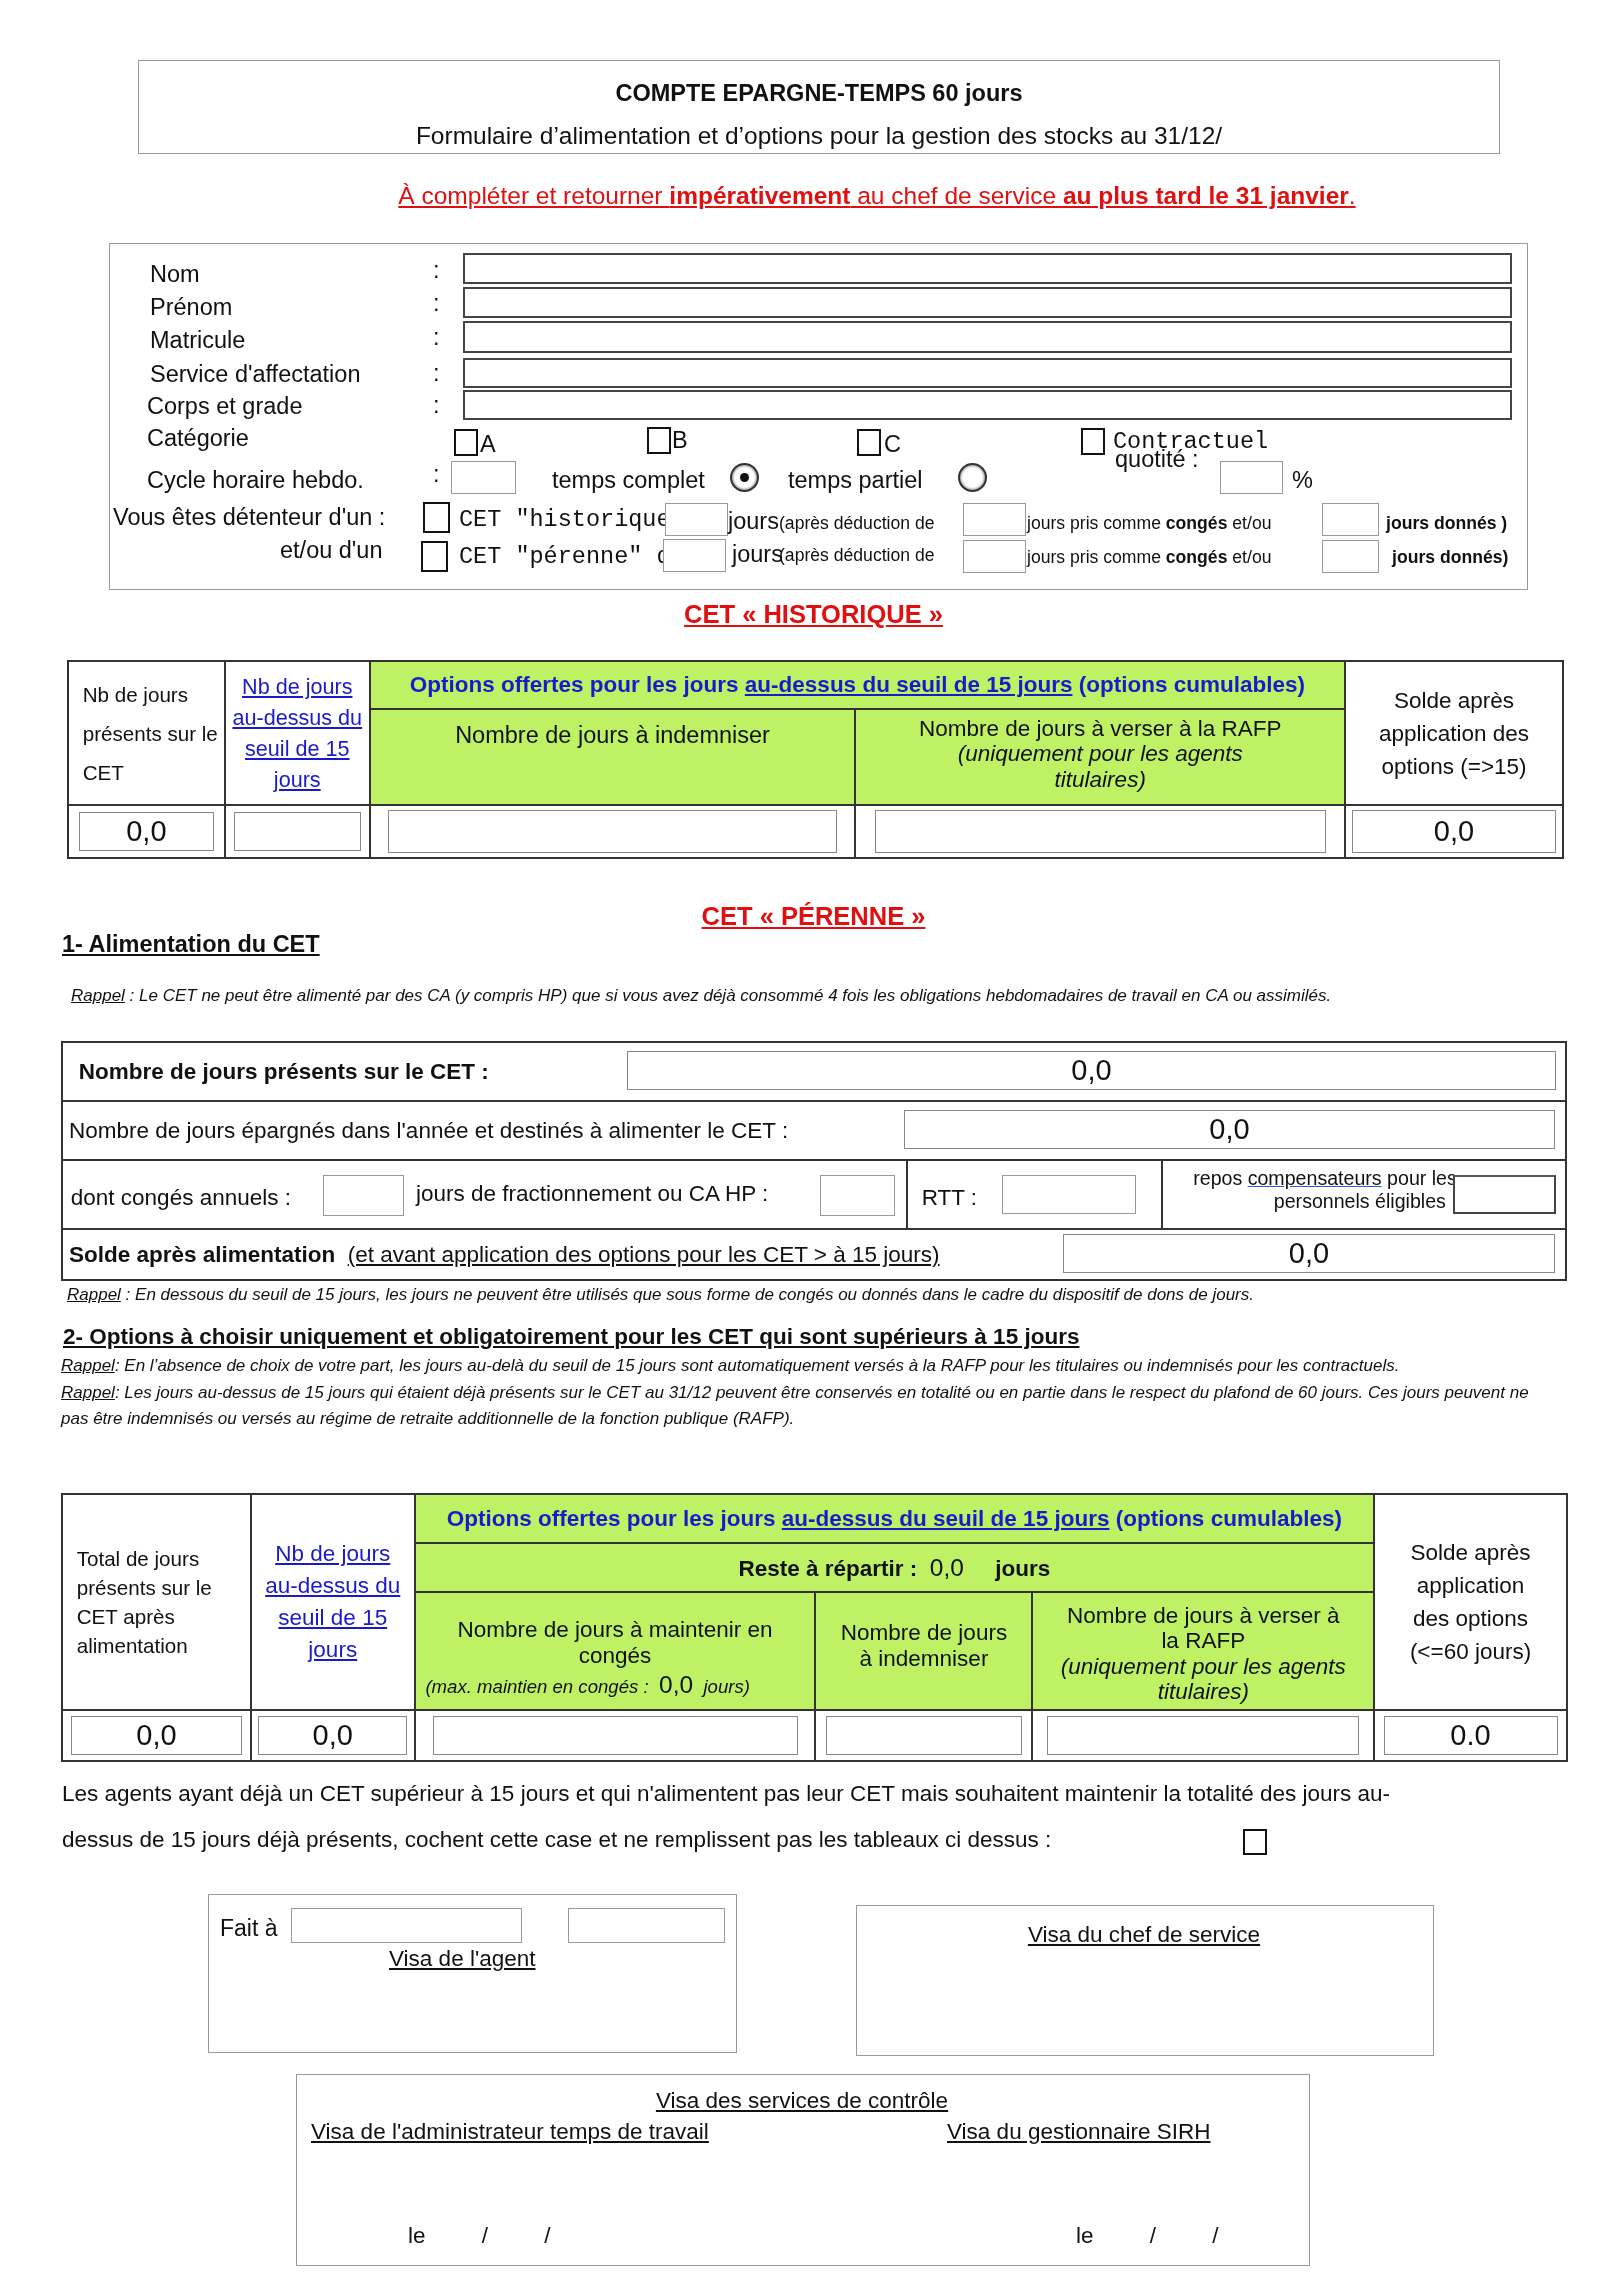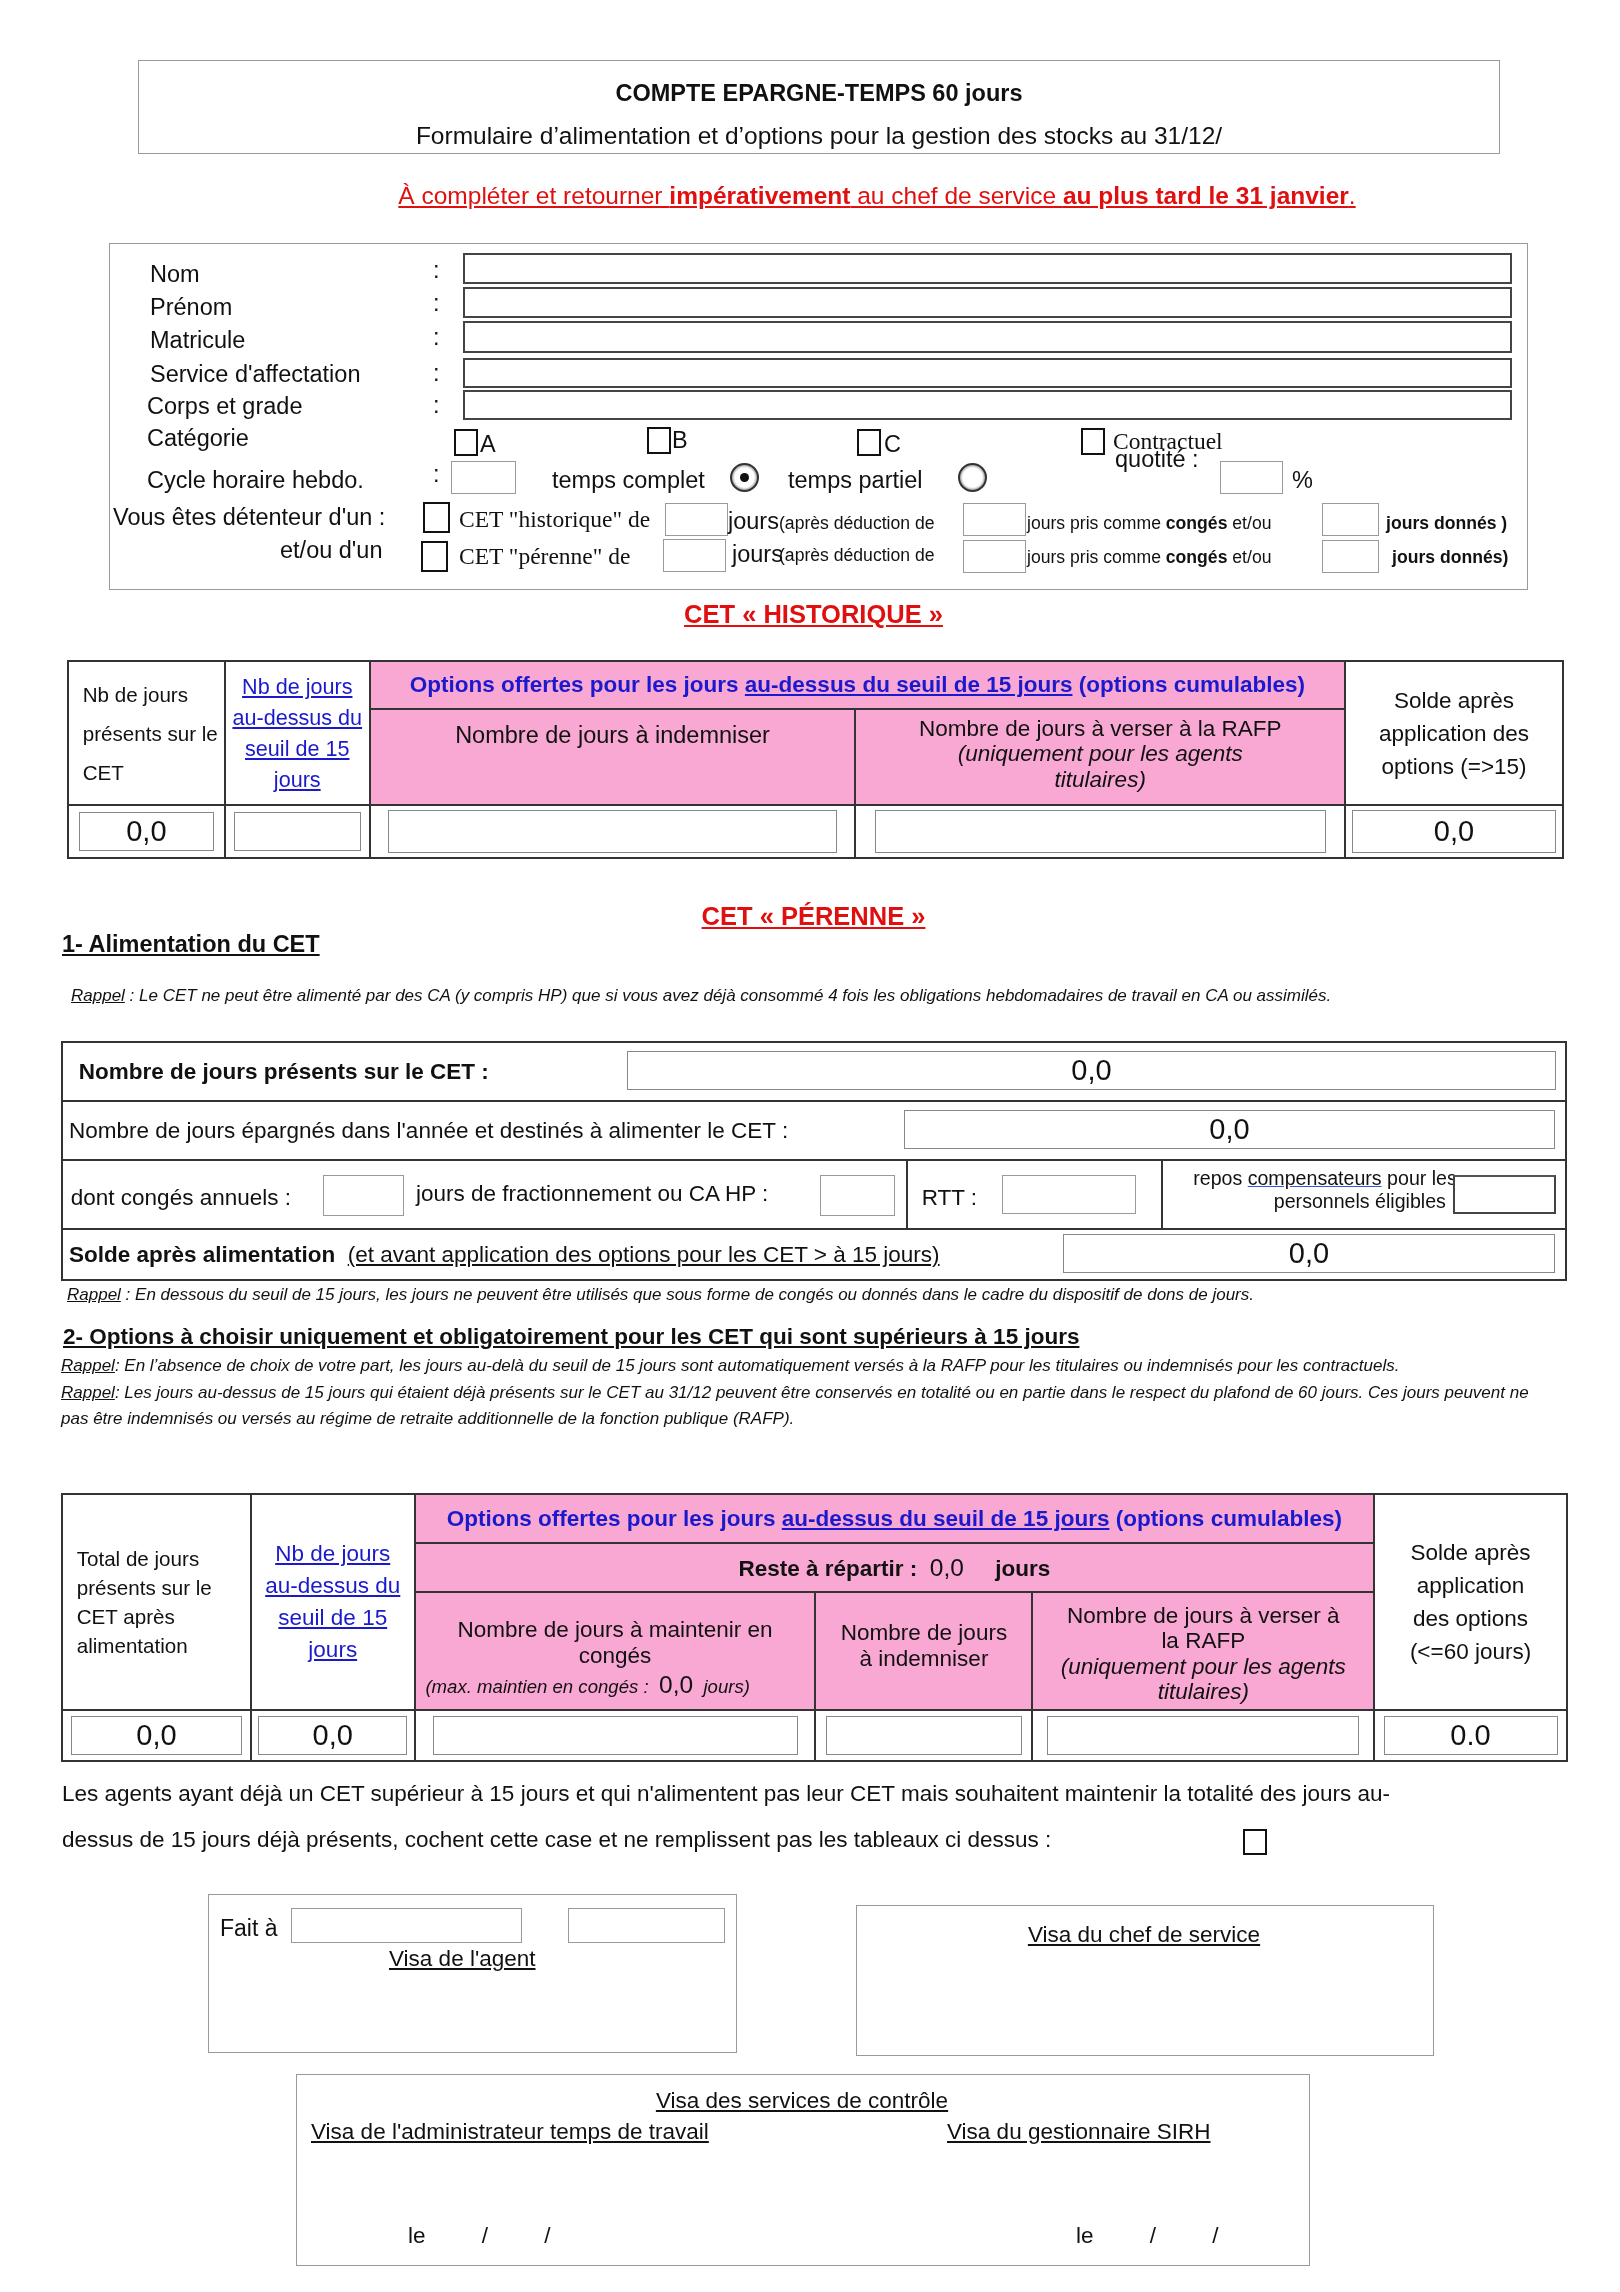--- a/index.html
+++ b/index.html
@@ -3,30 +3,30 @@
 <meta charset="utf-8">
 <style>
   html, body { margin:0; padding:0; background:#fff; }
   body { width:1620px; height:2293px; position:relative; font-family:"Liberation Sans", sans-serif; color:#111; overflow:hidden; }
   .abs { position:absolute; }
   .box { position:absolute; border:1.5px solid #9a9a9a; background:#fff; }
   .field { position:absolute; border:1.5px solid #9a9a9a; background:#fff; box-sizing:border-box; }
   .field.dark { border:2px solid #444; }
   .chk { position:absolute; width:23.5px; height:27.4px; border:2.9px solid #111; box-sizing:border-box; background:#fff; }
   .lbl { position:absolute; font-size:23.5px; white-space:nowrap; }
-  .serif { font-family:Liberation Serif, serif; }
+  .serif { font-family:Liberation Mono, monospace; }
   .it { font-style:italic; }
   .b { font-weight:bold; }
   .u { text-decoration:underline; }
   .red { color:#e01010; }
   .blue { color:#1a1acc; }
   .center { text-align:center; }
   table { border-collapse:collapse; position:absolute; }
   td { border:2.9px solid #333; vertical-align:middle; padding:0; }
-  .grey { background:#f9a8d4; }
+  .grey { background:#bef264; }
   .cellbox { border:1.5px solid #888; background:#fff; margin:3.9px auto; box-sizing:border-box; display:flex; align-items:center; justify-content:center; font-size:29px; }
   .radio { position:absolute; width:29px; height:29px; border-radius:50%; border:2.9px solid #333; box-sizing:border-box; background:radial-gradient(circle,#fff 55%,#aaa 70%,#fff 85%); }
   .radio.on::after { content:""; position:absolute; left:7.8px; top:7.8px; width:8.8px; height:8.8px; border-radius:50%; background:#111; }
   .small-it { font-size:17.6px; }
 </style>
 </head>
 <body>
 
 <div class="box" style="left:138px;top:60px;width:1360px;height:92px;"></div>
 <div class="lbl b center" style="left:138px;top:80px;width:1362px;font-size:23.5px;">COMPTE EPARGNE-TEMPS 60 jours</div>

